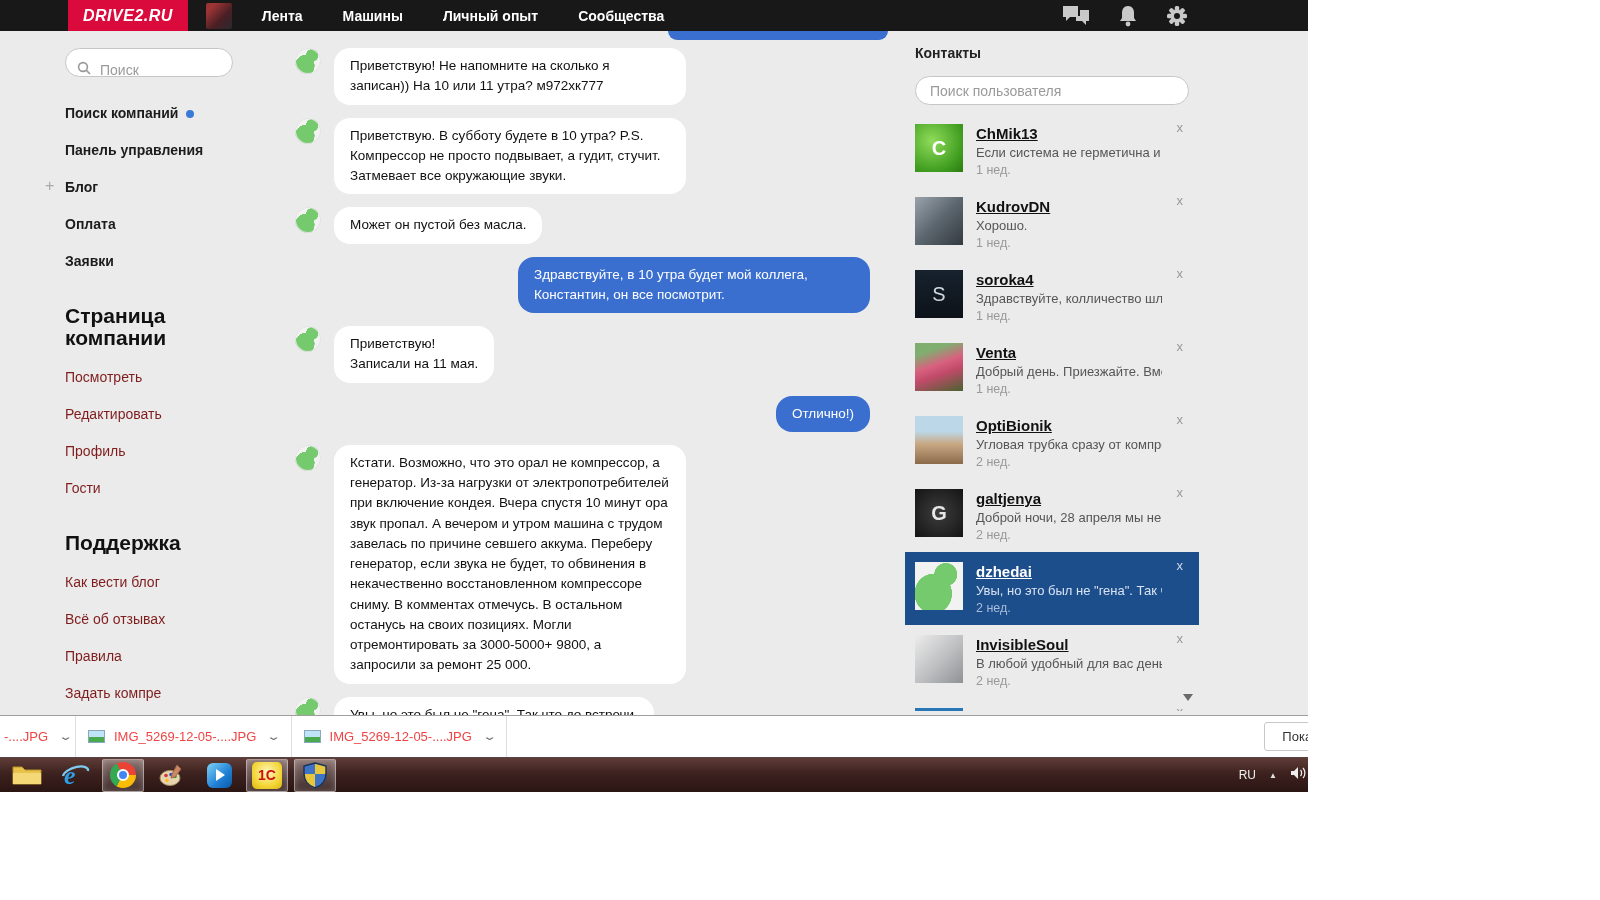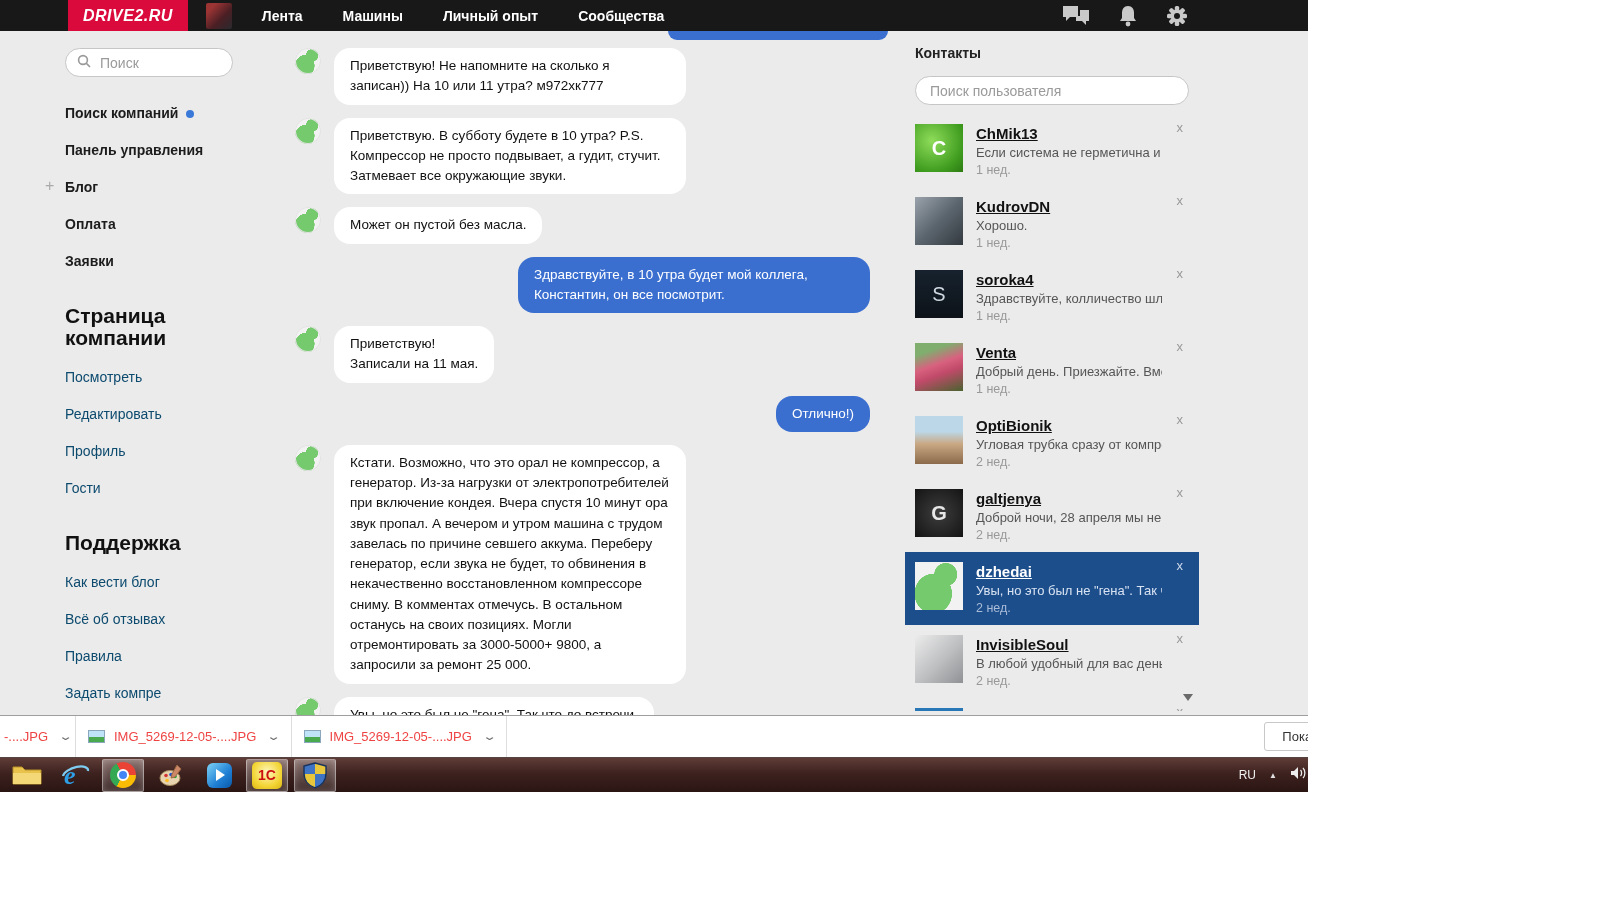--- a/index.html
+++ b/index.html
@@ -21,30 +21,30 @@
 
   
   .scrollbar{position:absolute;left:1440px;top:0;width:16px;height:715px;background:#f0f0f0;z-index:31;}
   .sb-thumb{position:absolute;left:1px;top:2px;width:14px;height:485px;background:#c2c2c2;}
   .sb-down{position:absolute;left:4px;bottom:4px;width:0;height:0;
            border-left:4px solid transparent;border-right:4px solid transparent;border-top:6px solid #8a8a8a;}
 
   
   .sidebar{position:absolute;left:65px;top:48px;width:215px;}
   .search-box{width:168px;height:29px;border:1px solid #c6c6c6;border-radius:15px;background:#fff;
-              display:flex;align-items:center;padding:0 11px;gap:7px;}
+              display:flex;align-items:flex-start;padding:12px 11px;gap:7px;}
   .search-box input{border:none;outline:none;width:110px;font-size:14px;font-family:inherit;color:#333;background:transparent;}
   .search-box input::placeholder{color:#9a9a9a;}
   .side-list{margin-top:28px;}
   .side-item{position:relative;font-size:14px;font-weight:bold;color:#1c1c1c;margin-bottom:21px;cursor:pointer;}
   .side-item.has-dot .dot{display:inline-block;width:8px;height:8px;border-radius:50%;background:#3b79d8;margin-left:8px;vertical-align:middle;}
   .side-item .dot{display:none;}
   .side-item.has-plus::before{content:"+";position:absolute;left:-20px;top:-2px;color:#aaa;font-weight:normal;font-size:16px;}
   .side-section-title{font-size:21px;font-weight:bold;color:#111;line-height:1.05;margin:36px 0 20px;width:150px;}
-  .side-sub{font-size:14px;color:#0c4a6e;margin-bottom:21px;cursor:pointer;}
+  .side-sub{font-size:14px;color:#7f1d1d;margin-bottom:21px;cursor:pointer;}
 
   
   .chat{position:absolute;left:295px;top:31px;width:595px;}
   .partial-bubble{position:absolute;right:2px;top:0;width:220px;height:9px;background:#3a6fd0;border-radius:0 0 12px 12px;}
   .messages{padding-top:17px;}
   .msg-row{display:flex;align-items:flex-start;margin-bottom:13px;}
   .msg-avatar{width:26px;height:26px;border-radius:50%;margin-right:13px;flex:none;
       background:radial-gradient(circle at 66% 28%, #74ca6c 0 24%, transparent 25%),
                  radial-gradient(ellipse at 38% 68%, #74ca6c 0 42%, transparent 43%),#f2f2f2;
       box-shadow:0 0 0 1px #e2e2e2 inset;}

